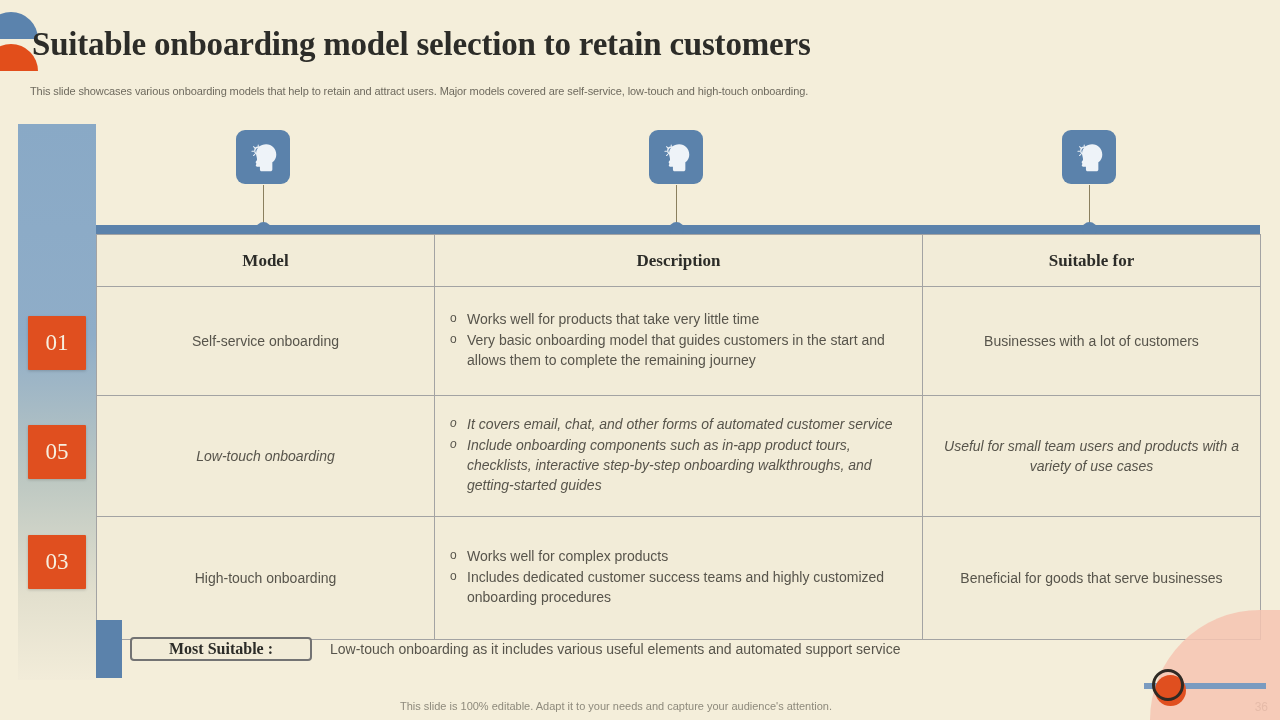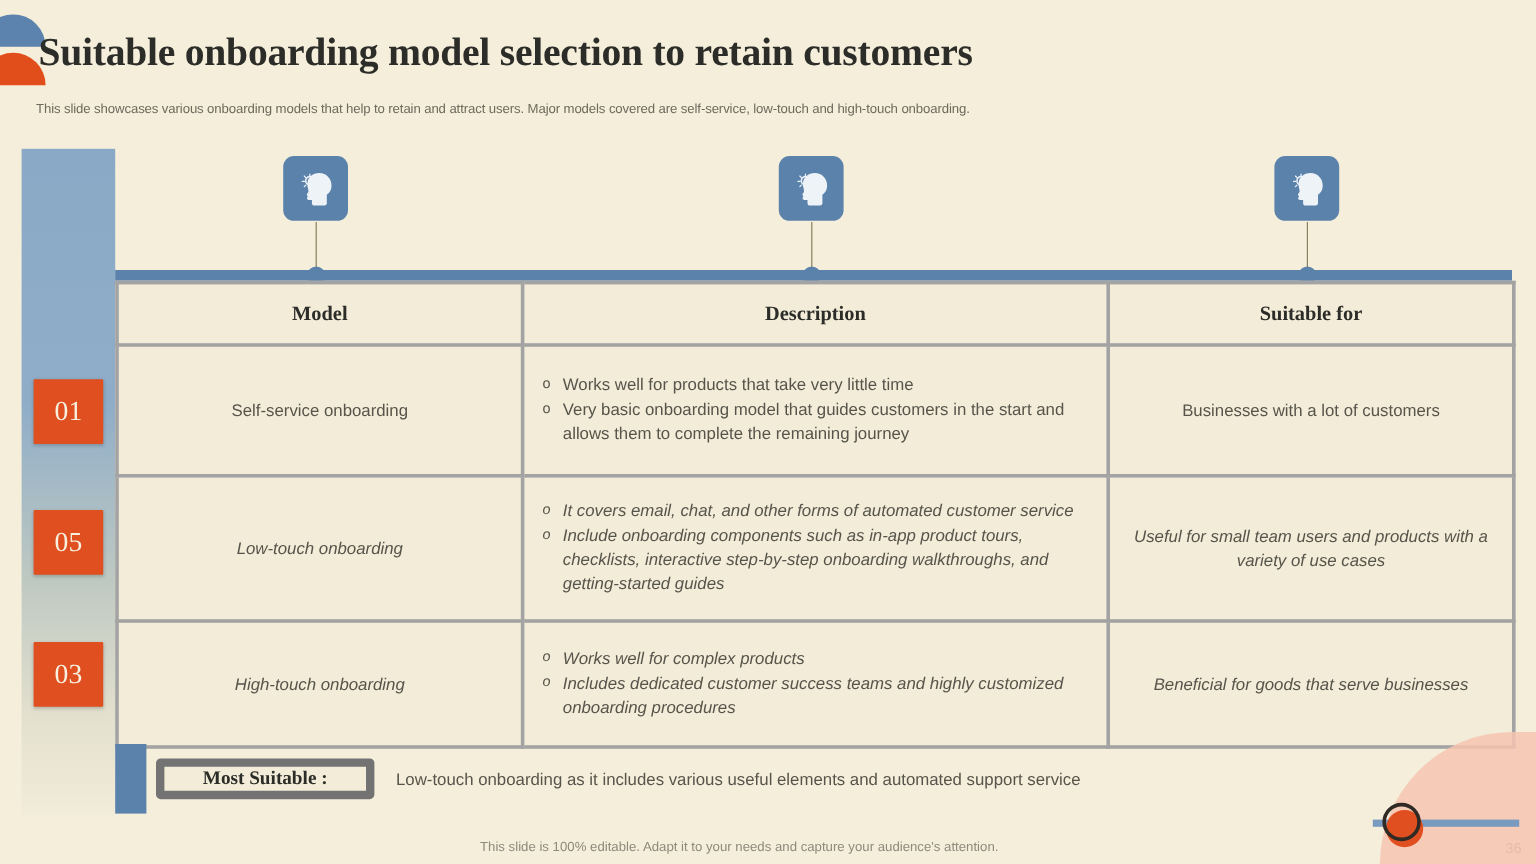--- a/index.html
+++ b/index.html
@@ -113,21 +113,21 @@
   
   #model-table {
     position: absolute;
     left: 96px; top: 234px;
     width: 1164px;
     border-collapse: collapse;
     background: #f2ecd8;
     table-layout: fixed;
   }
   #model-table th, #model-table td {
-    border: 3px solid #a3a3a3;
+    border: 1px solid #a3a3a3;
     vertical-align: middle;
   }
   #model-table thead th {
     height: 52px;
     font-family: "Liberation Serif", serif;
     font-weight: bold;
     font-size: 17px;
     color: #2c2c28;
     text-align: center;
   }
@@ -162,39 +162,39 @@
   .cell-desc li::before {
     content: "o";
     position: absolute;
     left: 7px; top: 0;
     font-size: 12px;
     color: #57544b;
   }
 
   #row-1 td { height: 109px; }
   #row-2 td { height: 121px; font-style: italic; }
-  #row-3 td { height: 105px; font-style: italic; }
+  #row-3 td { height: 123px; }
 
   
   #suitable-strip {
     position: absolute;
     left: 96px; top: 620px;
     width: 1164px; height: 58px;
     display: flex;
     align-items: center;
   }
   #suitable-accent {
     width: 26px; height: 58px;
     background: #5b82ab;
     flex: 0 0 auto;
   }
   #suitable-label {
     margin-left: 8px;
-    width: 182px; height: 34px;
-    border: 7px solid #737373;
+    width: 182px; height: 24px;
+    border: 2px solid #737373;
     border-radius: 4px;
     background: #f2ecd8;
     display: flex; align-items: center; justify-content: center;
     font-family: "Liberation Serif", serif;
     font-weight: bold;
     font-size: 16px;
     color: #2c2c28;
     flex: 0 0 auto;
   }
   #suitable-text {

